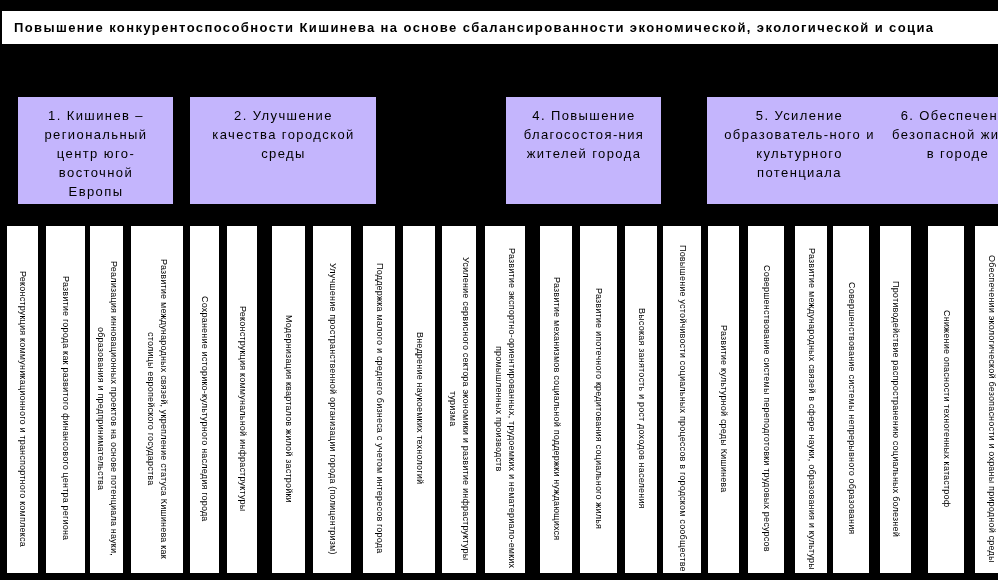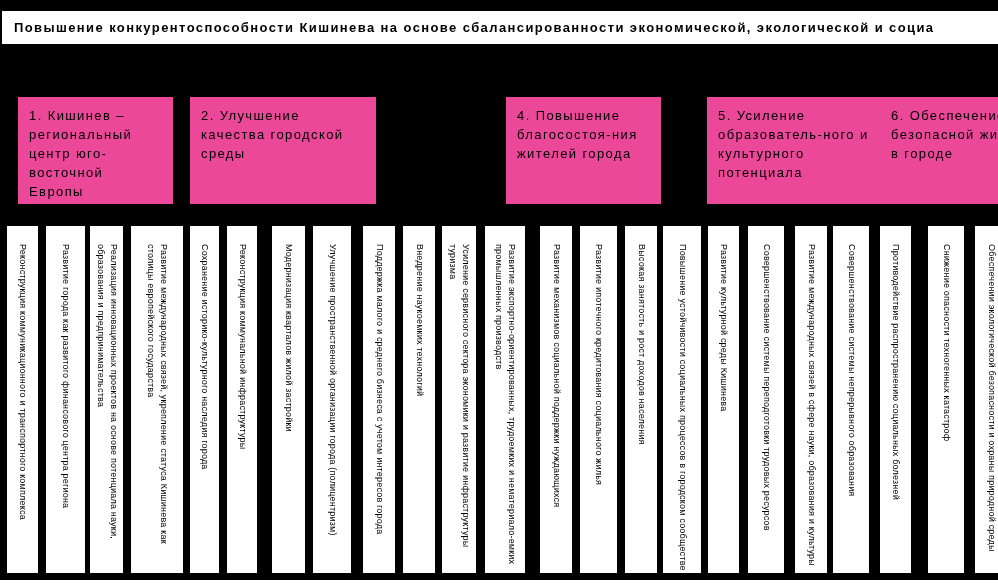--- a/index.html
+++ b/index.html
@@ -1,35 +1,36 @@
 <!DOCTYPE html>
 <html><head>
 <meta charset="utf-8">
 <style>
   html,body { margin:0; padding:0; background:#ffffff; }
   .canvas {
     position:relative; width:998px; height:588px;
     background:#ffffff; overflow:hidden;
     font-family:"Liberation Sans", sans-serif;
     color:#000;
+    text-align:center;
   }
   .diagram-bg {
     position:absolute; left:0; top:0; width:998px; height:580px;
     background:#000000;
   }
   .goal {
     position:absolute; left:2px; top:11px; width:1180px; height:33px;
     background:#ffffff; box-sizing:border-box;
     display:flex; align-items:center; padding-left:12px;
     font-size:13px; font-weight:bold; letter-spacing:1.4px;
     white-space:nowrap;
   }
   .priority {
     position:absolute; top:97px; height:107px;
-    background:#ec4899; box-sizing:border-box;
+    background:#c4b5fd; box-sizing:border-box;
     padding:9px 10px 0 11px;
     font-size:13px; font-weight:normal; letter-spacing:1.4px;
     line-height:19px;
   }
   .vcol {
     position:absolute; top:226px; height:347px;
     background:#ffffff; box-sizing:border-box;
     display:flex; justify-content:center;
   }
   .vtext {

